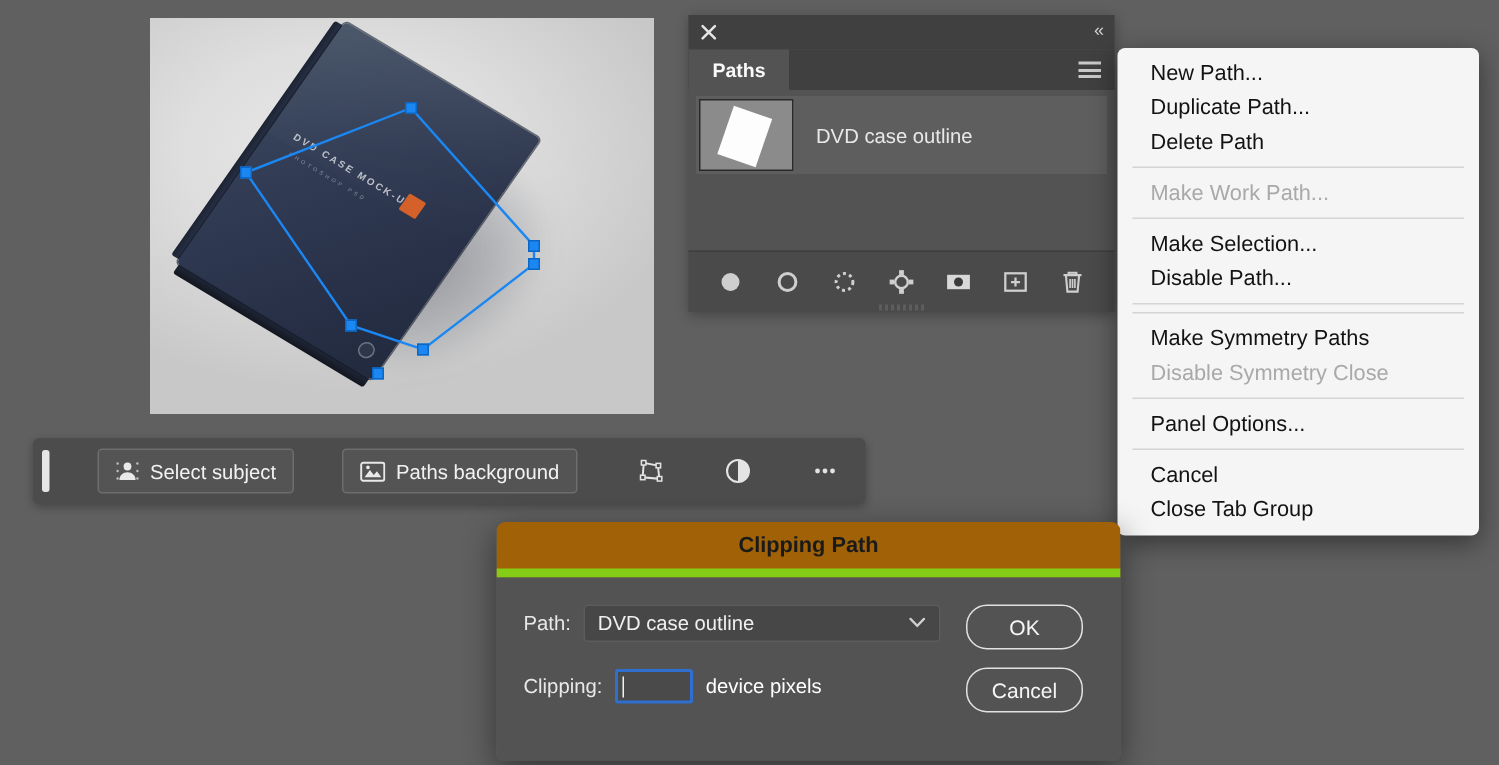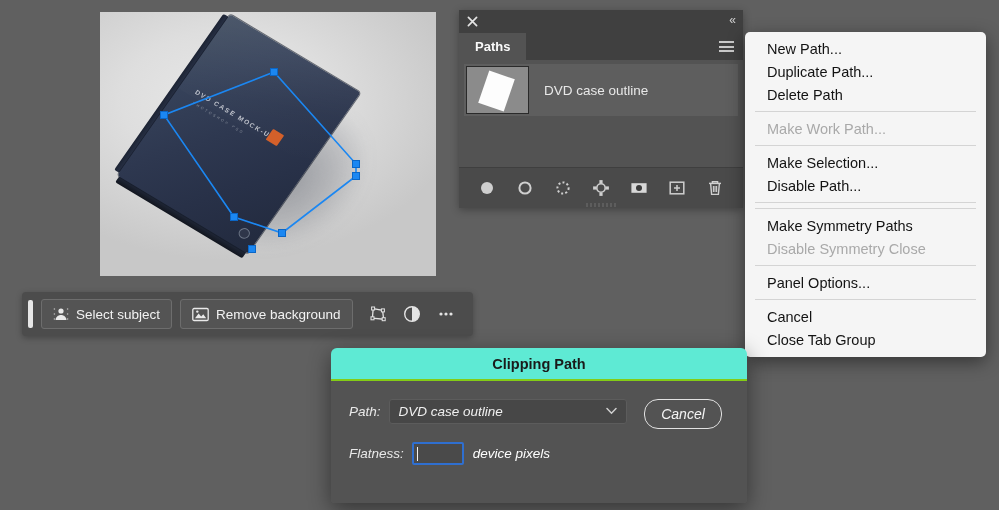--- a/index.html
+++ b/index.html
@@ -142,20 +142,21 @@
     position: absolute;
     left: 22px;
     top: 292px;
     height: 44px;
     display: flex;
     align-items: center;
     background: #4c4c4c;
     border-radius: 4px;
     padding: 0 10px 0 6px;
     box-shadow: 0 2px 6px rgba(0,0,0,0.28);
+    gap: 24px;
   }
   #drag-grip {
     width: 5px;
     height: 28px;
     border-radius: 2px;
     background: #e6e6e6;
     margin-right: 8px;
     cursor: grab;
   }
   .tb-button {
@@ -366,35 +367,34 @@
     position: absolute;
     left: 331px;
     top: 348px;
     width: 416px;
     border-radius: 6px 6px 4px 4px;
     box-shadow: 0 6px 22px rgba(0,0,0,0.45);
     overflow: hidden;
   }
   #dialog-titlebar {
     height: 31px;
-    background: #5eead4;
+    background: #a16207;
     display: flex;
     align-items: center;
     justify-content: center;
     color: #1a1a1a;
     font-size: 14.5px;
     font-weight: bold;
-    border-bottom: 2px solid #84cc16;
+    border-bottom: 6px solid #84cc16;
   }
   #dialog-body {
     background: #535353;
     padding: 16px 18px 20px 18px;
     display: flex;
     align-items: flex-start;
-    font-style: italic;
   }
   #dialog-fields {
     flex: 1;
     padding-top: 2px;
   }
   .field-row {
     display: flex;
     align-items: center;
     margin-bottom: 18px;
   }
@@ -528,21 +528,21 @@
   </div>
 
   <div class="tb-button">
     <span>
       <svg width="17" height="15" viewBox="0 0 17 15">
         <rect x="0.8" y="1.5" width="15.4" height="12" rx="1.3" fill="none" stroke="#e9e9e9" stroke-width="1.3"></rect>
         <path d="M3 11.2 L6.6 6.4 L9.2 9.6 L11.3 7.2 L14.2 11.2 Z" fill="#e9e9e9"></path>
         <circle cx="5.3" cy="4.6" r="1.2" fill="#e9e9e9"></circle>
       </svg>
     </span>
-    <span>Remove background</span>
+    <span>Paths background</span>
   </div>
 
   <div class="tb-icon-btn">
     <svg width="20" height="20" viewBox="0 0 20 20">
       <path d="M5.2 4.6 L14.6 6.4 L15.6 15.2 L4.4 14.2 Z" fill="none" stroke="#e4e4e4" stroke-width="1.3"></path>
       <rect x="3.6" y="3" width="3" height="3" fill="#4c4c4c" stroke="#e4e4e4" stroke-width="1"></rect>
       <rect x="13.4" y="4.9" width="3" height="3" fill="#4c4c4c" stroke="#e4e4e4" stroke-width="1"></rect>
       <rect x="14.2" y="13.7" width="3" height="3" fill="#4c4c4c" stroke="#e4e4e4" stroke-width="1"></rect>
       <rect x="3" y="12.8" width="3" height="3" fill="#4c4c4c" stroke="#e4e4e4" stroke-width="1"></rect>
     </svg>
@@ -673,25 +673,26 @@
         <div id="path-select">
           <span>DVD case outline</span>
           <span id="path-select-caret">
             <svg width="11" height="8" viewBox="0 0 11 8">
               <path d="M1 1.6 L5.5 6.2 L10 1.6" fill="none" stroke="#cfcfcf" stroke-width="1.5" stroke-linecap="round"></path>
             </svg>
           </span>
         </div>
       </div>
       <div class="field-row">
-        <span class="field-label">Flatness:</span>
+        <span class="field-label">Clipping:</span>
         <div id="flatness-input">
           <span id="flatness-caret"></span>
           <span></span>
         </div>
         <span class="field-suffix">device pixels</span>
       </div>
     </div>
     <div id="dialog-buttons">
+      <div class="dlg-btn">OK</div>
       <div class="dlg-btn">Cancel</div>
     </div>
   </div>
 </div>
 
 </body></html>

